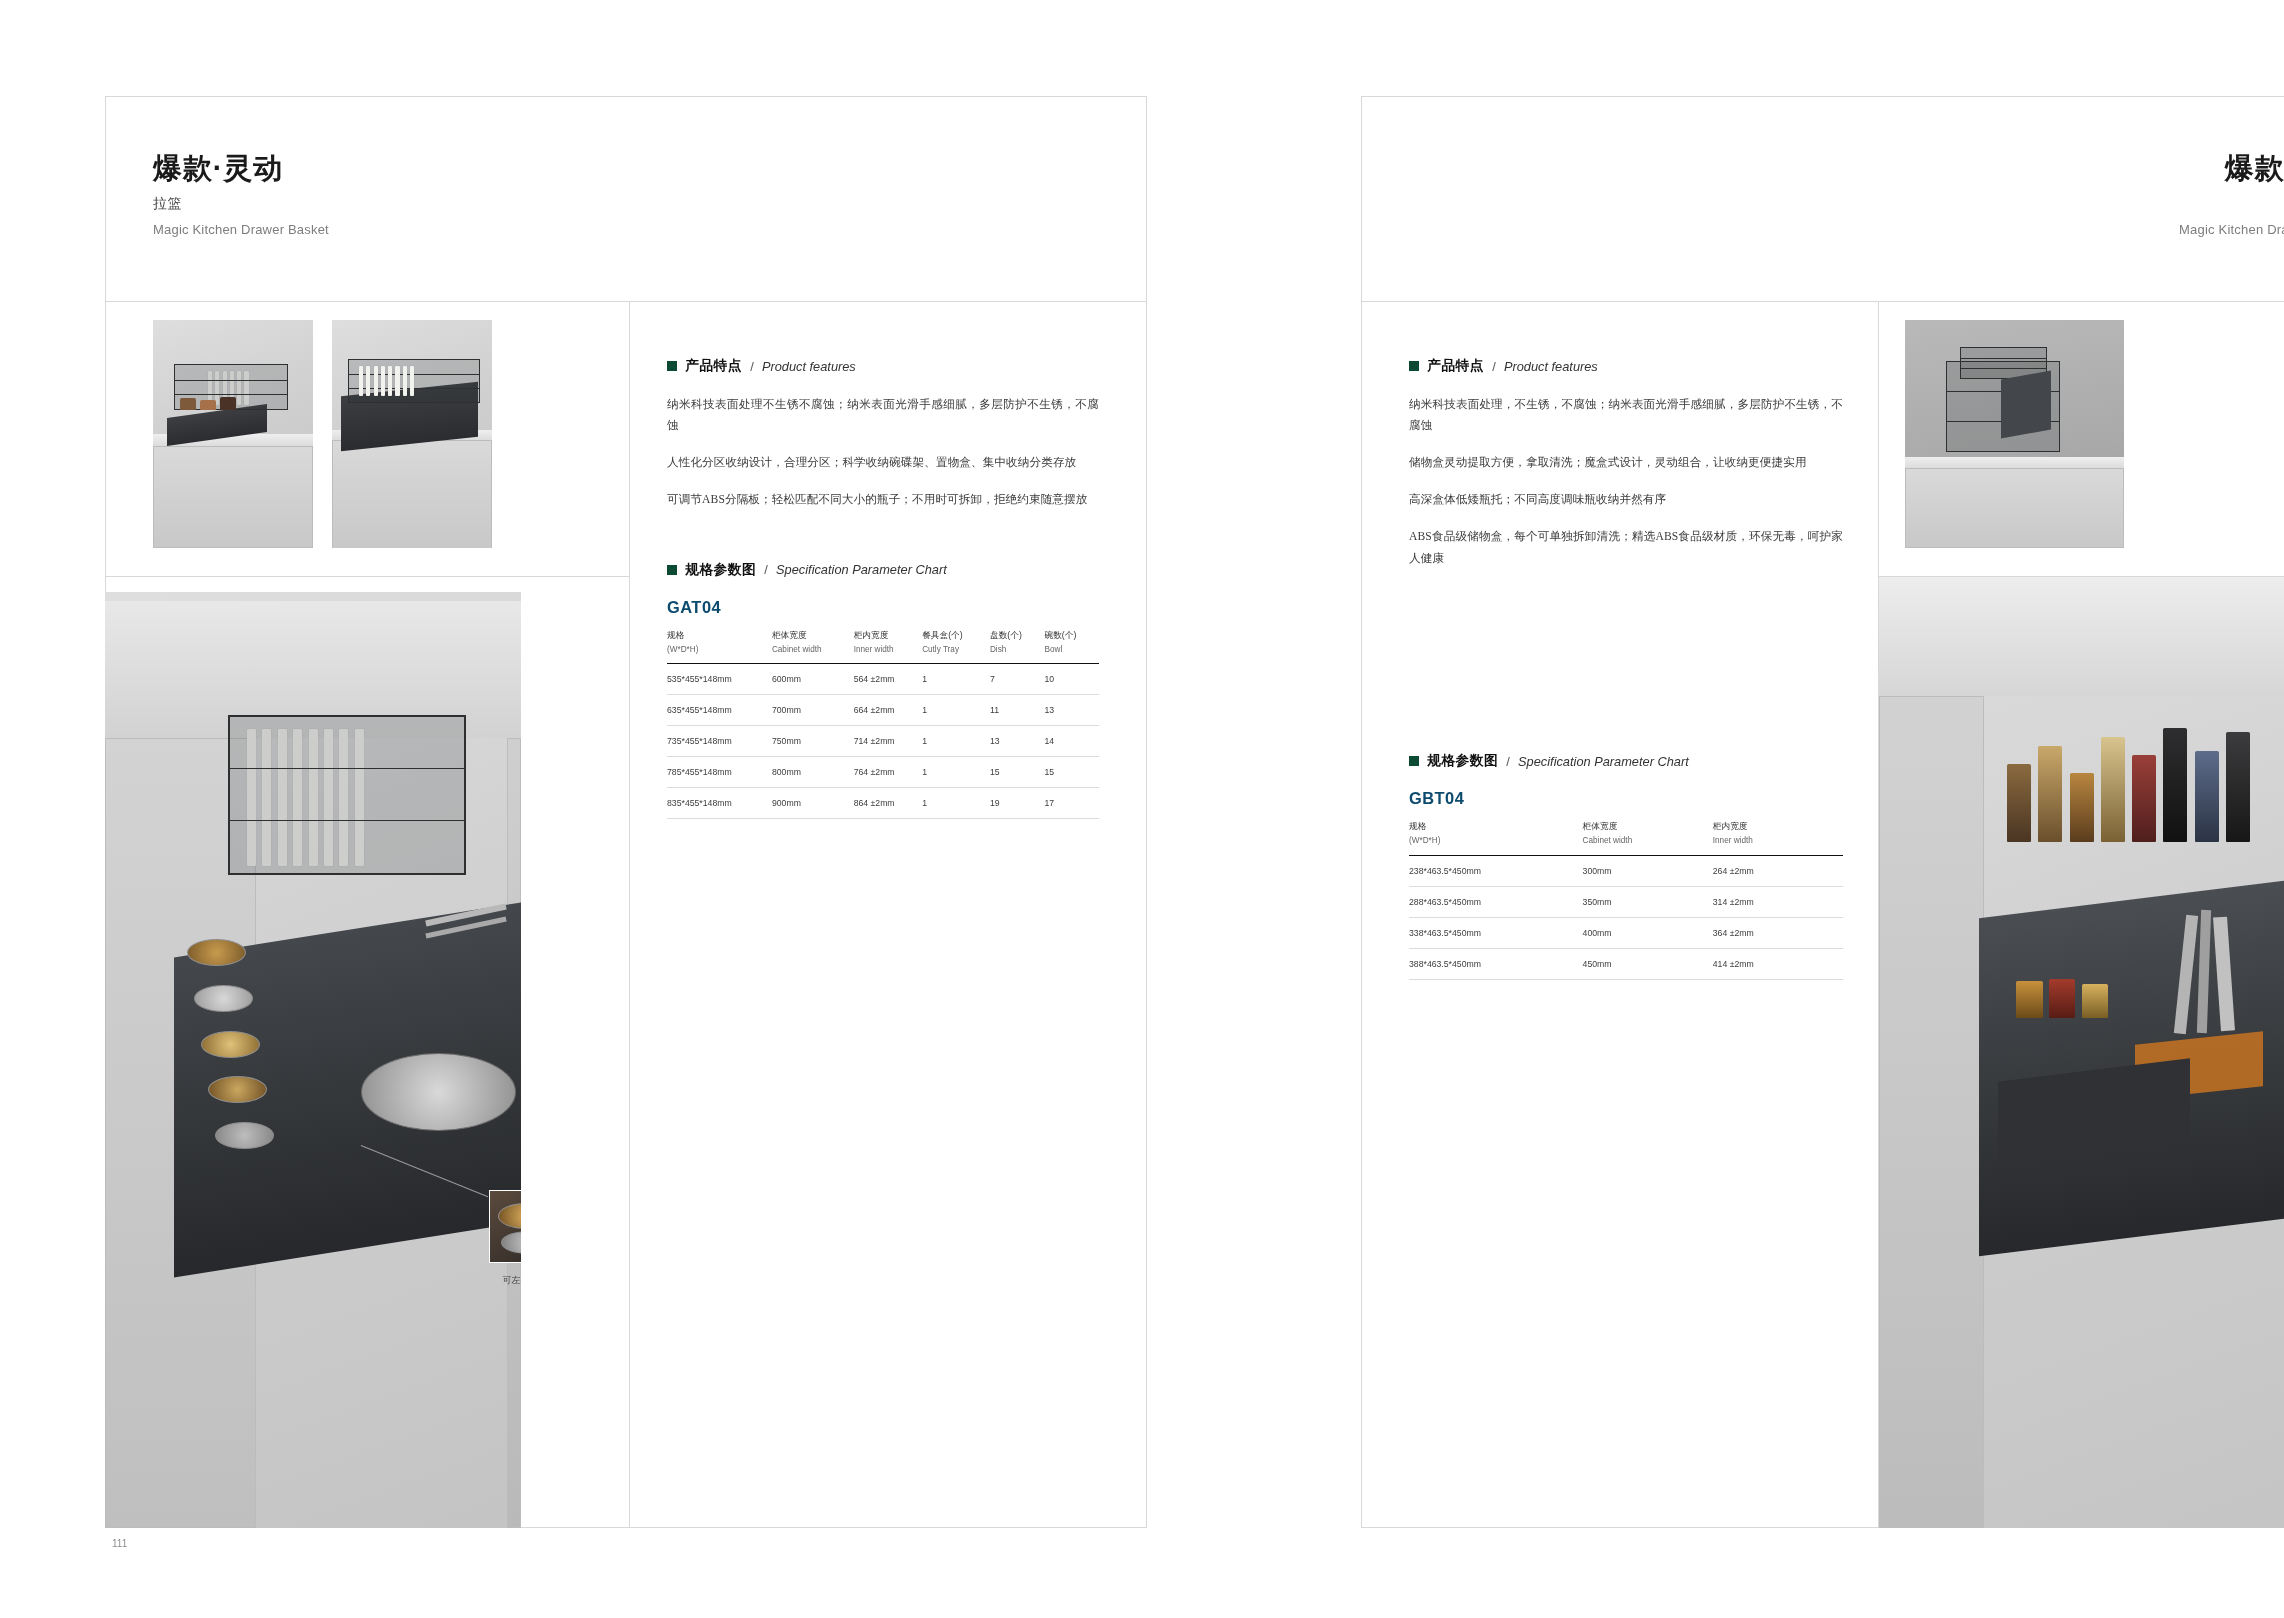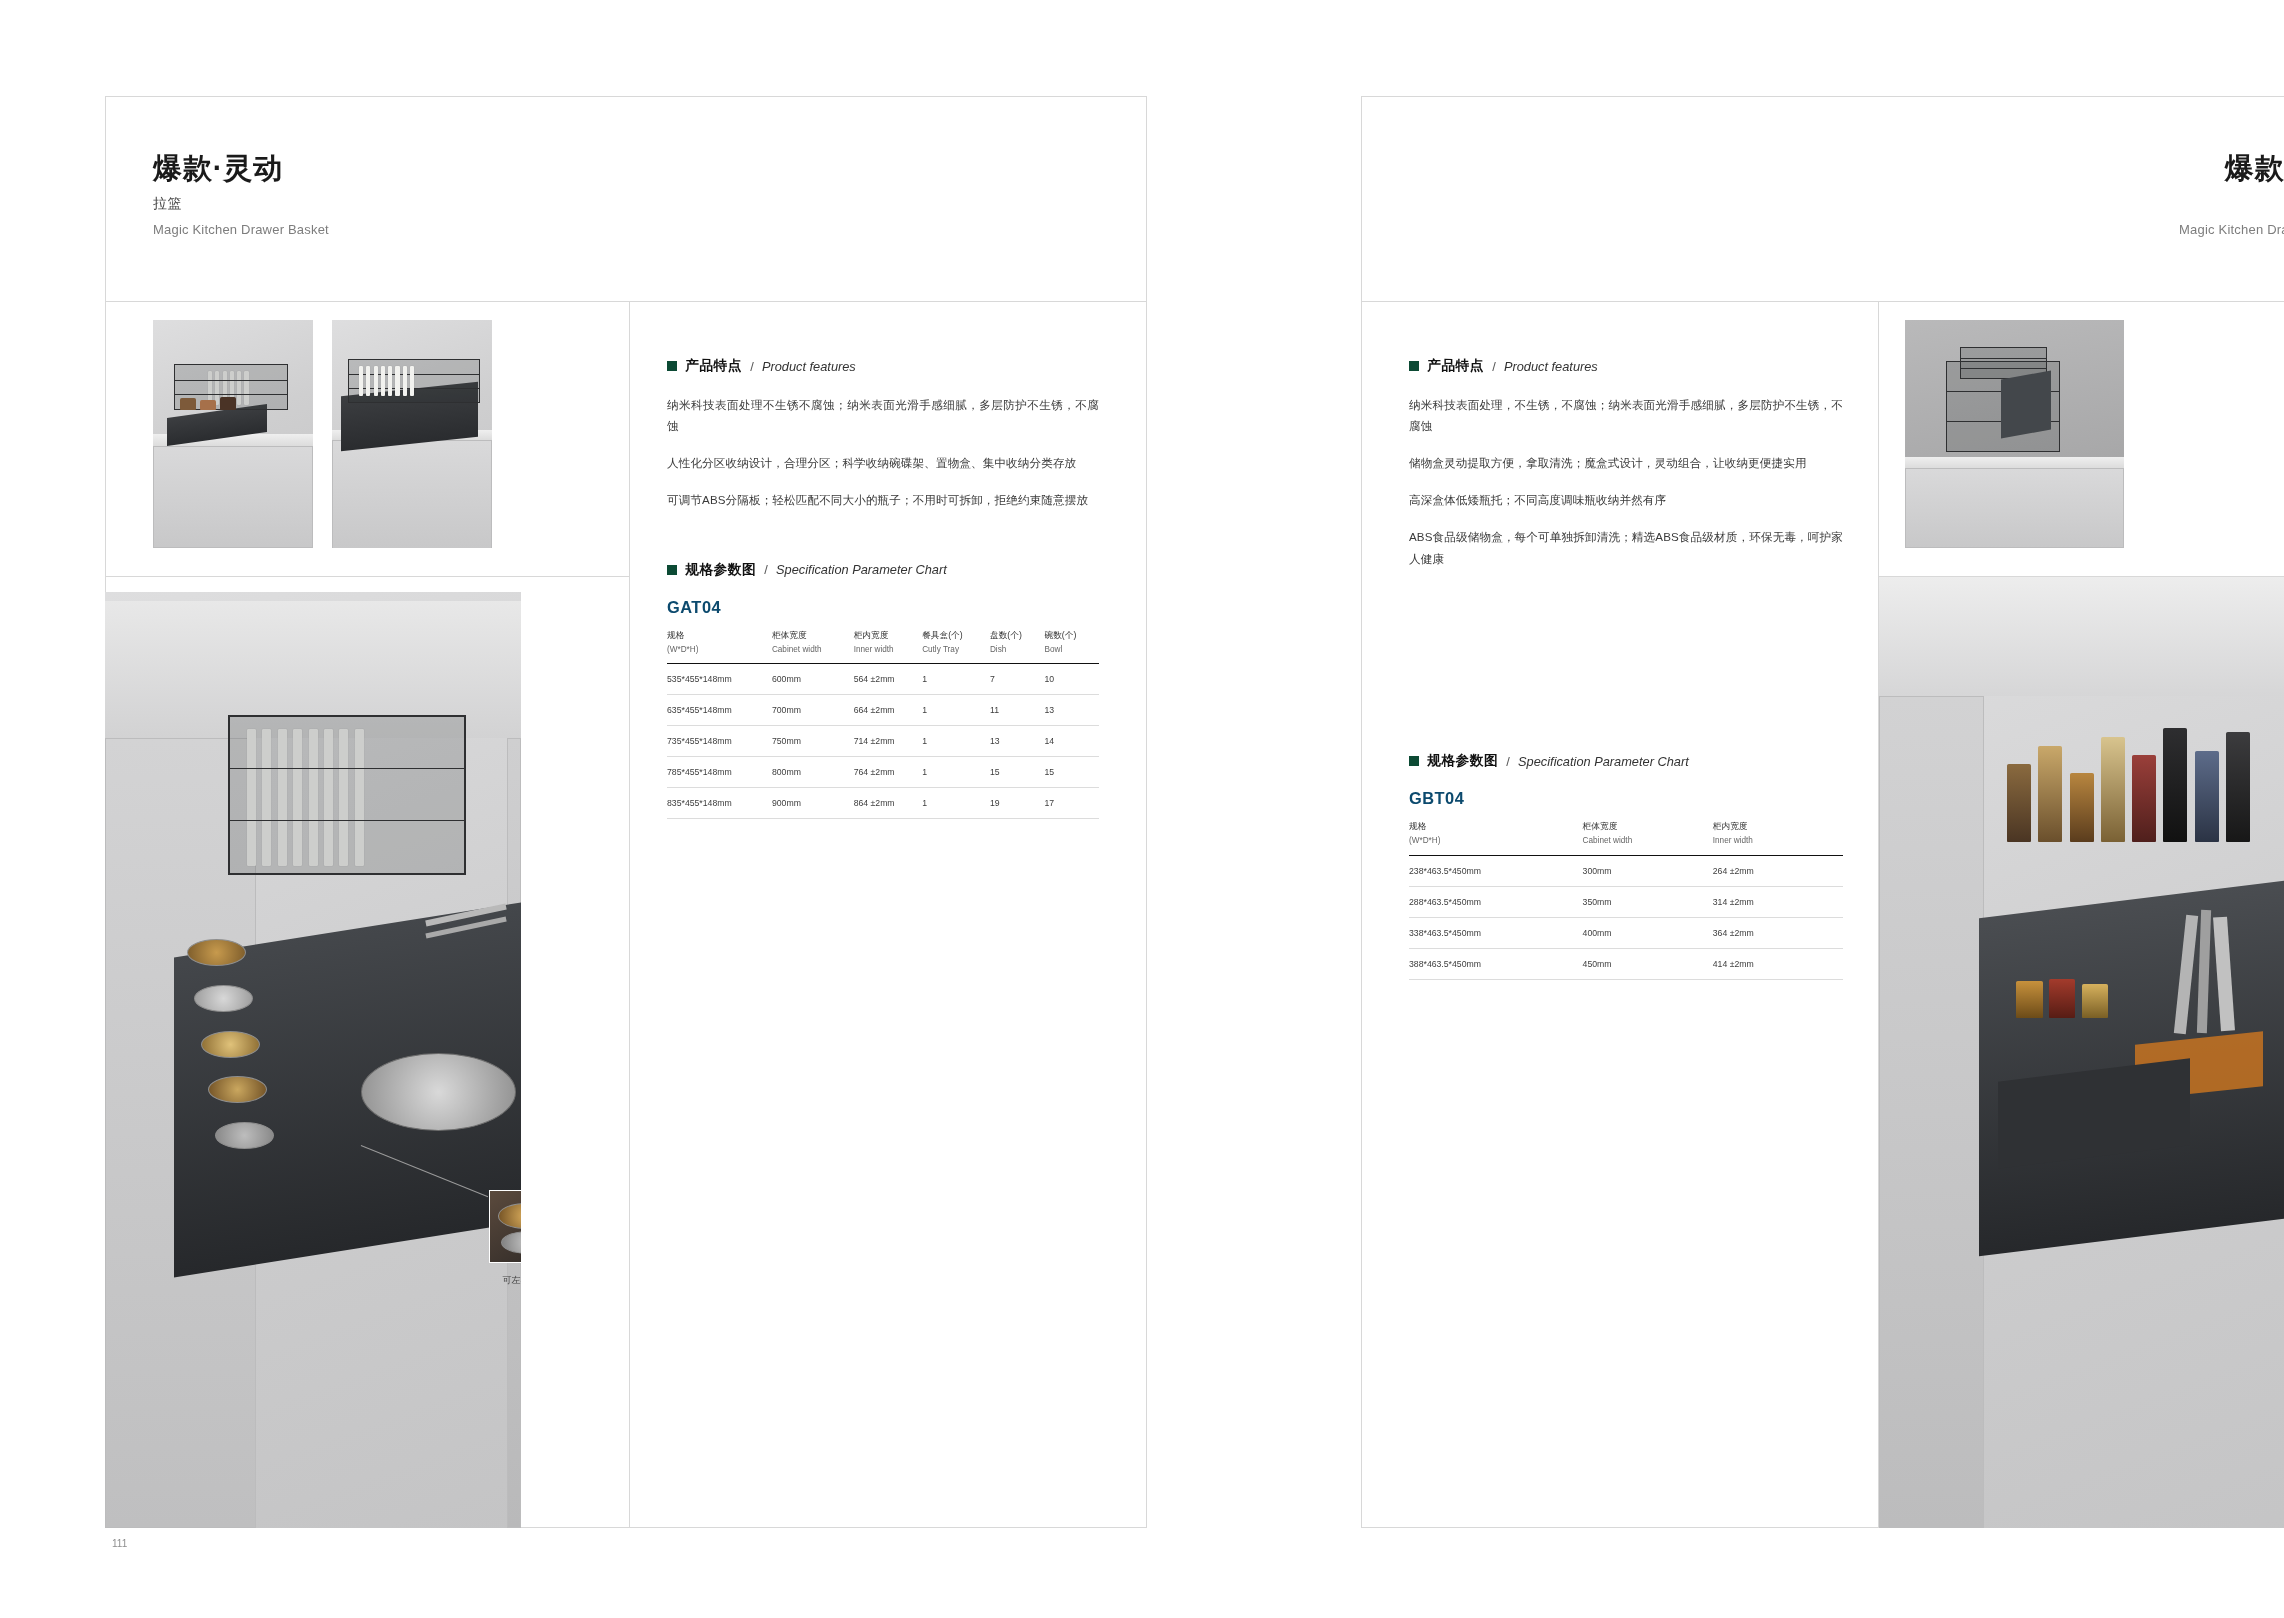--- a/index.html
+++ b/index.html
@@ -54,21 +54,21 @@
 
   
   .sec-head { display:flex; align-items:center; gap:8.2px; margin-bottom:19px; }
   .sec-square { width:10px; height:10px; background:#0c4a34; display:block; }
   .sec-cn { font-size:13.7px; font-weight:bold; color:#111; letter-spacing:0.5px; }
   .sec-sep { font-size:12.8px; color:#555; }
   .sec-en { font-size:12.8px; color:#333; font-style:italic; }
 
   .feature-p {
     font-size:11.6px; line-height:1.85; color:#3a3a3a;
-    margin-bottom:15.5px; text-align:justify; letter-spacing:0.1px;
+    margin-bottom:15.5px; text-align:justify; letter-spacing:0.1px;font-family:Liberation Serif, serif;
   }
 
   .model-code {
     font-size:16.4px; color:#0c4a6e; font-weight:bold; letter-spacing:0.5px;
     margin-top:15.5px; margin-bottom:12px;
   }
 
   table.spec { width:100%; border-collapse:collapse; }
   table.spec thead th {
     text-align:left; font-size:8.7px; color:#333; font-weight:normal;

